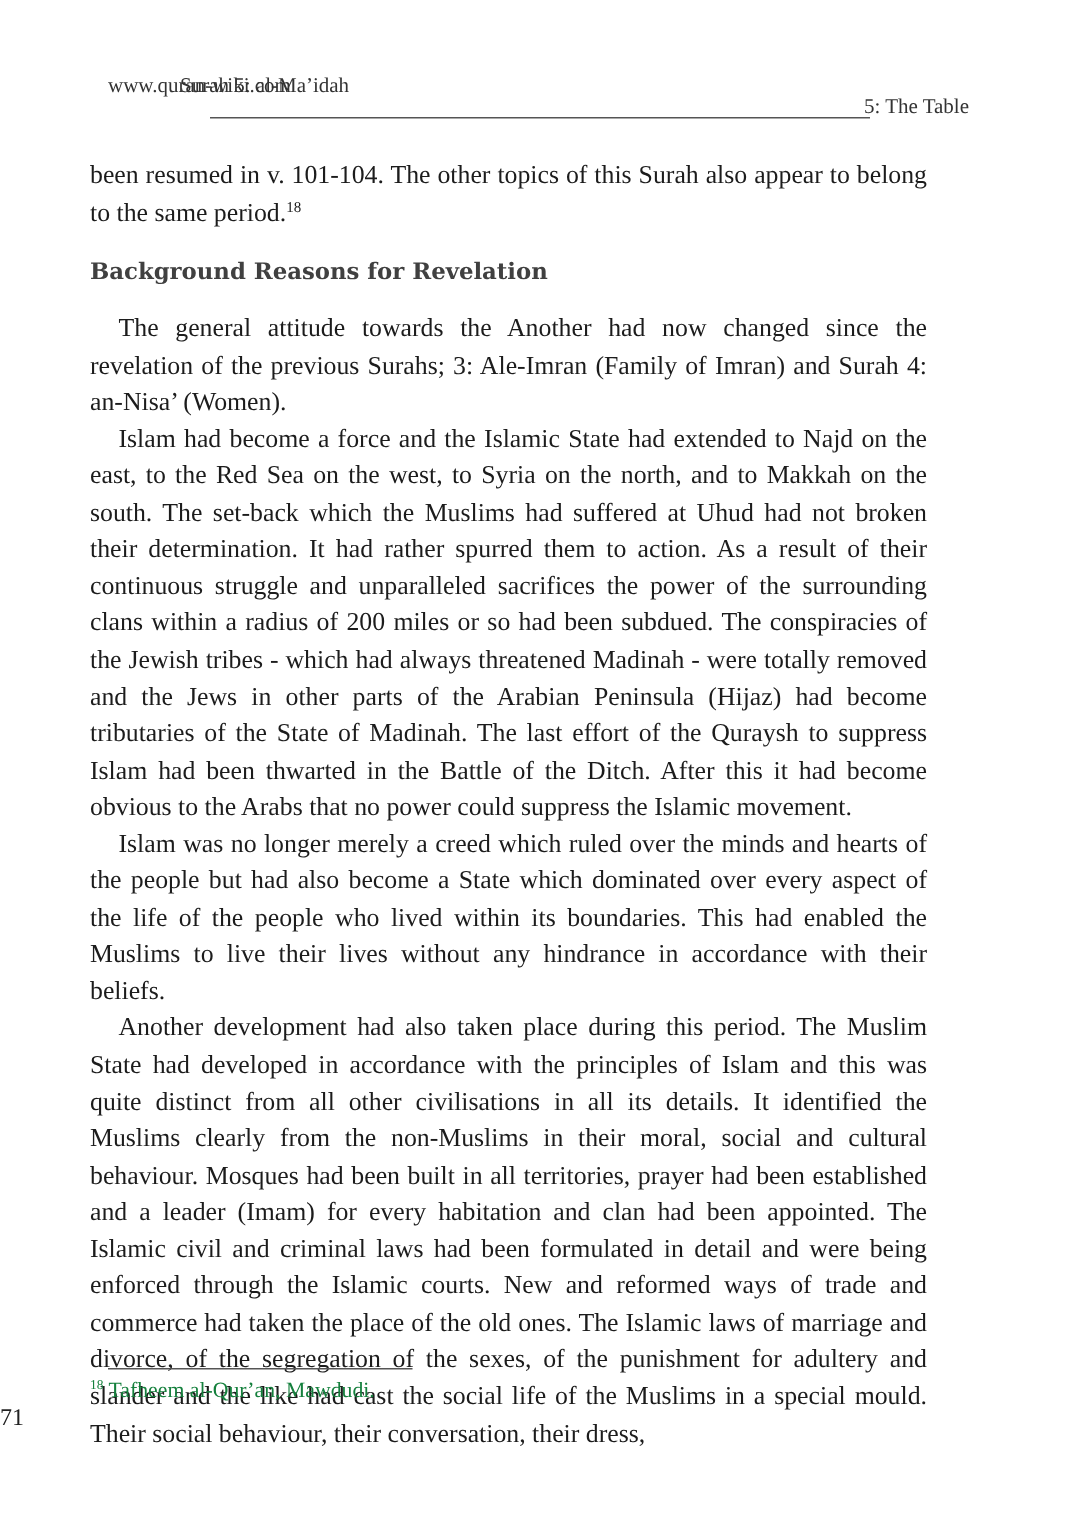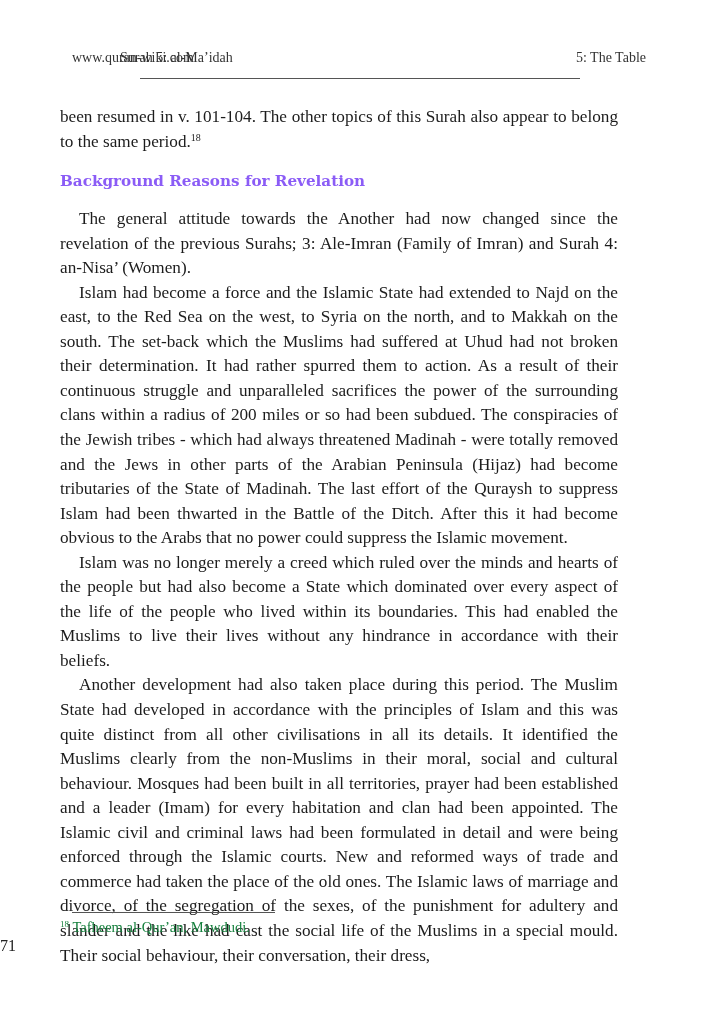--- a/index.html
+++ b/index.html
@@ -20,21 +20,21 @@
       top: 50px;
       left: 72px;
       width: 574px;
       height: 20px;
       font-family: "Liberation Serif", serif;
       font-size: 14px;
       color: #333;
     }
     .header .left { position: absolute; left: 0; top: 0; margin-left: 48px; }
     .header .center { position: absolute; left: 0; right: 0; top: 0; }
-    .header .right { position: absolute; right: 0; top: 0; }
+    .header .right { position: absolute; right: 0; top: 14px; }
     .header-rule {
       position: absolute;
       top: 78px;
       left: 140px;
       width: 440px;
       height: 0;
       border-top: 1.4px solid #555;
     }
     .content {
       position: absolute;
@@ -57,21 +57,21 @@
       font-size: 10px;
       line-height: 0;
       vertical-align: 6px;
     }
     .content h2 {
       font-family: "DejaVu Serif", serif;
       font-weight: bold;
       font-size: 15.2px;
       margin: 15px 0 14px 0;
       line-height: 24px;
-      color: #8b5cf6;
+      color: #404040;
     }
     .footnote-rule {
       position: absolute;
       top: 912px;
       left: 72px;
       width: 203px;
       height: 0;
       border-top: 1.4px solid #555;
     }
     .footnote {

